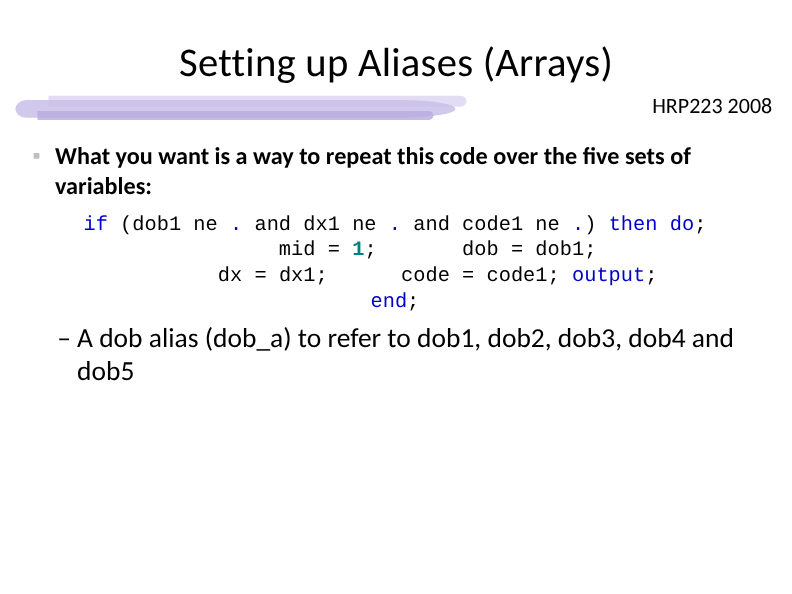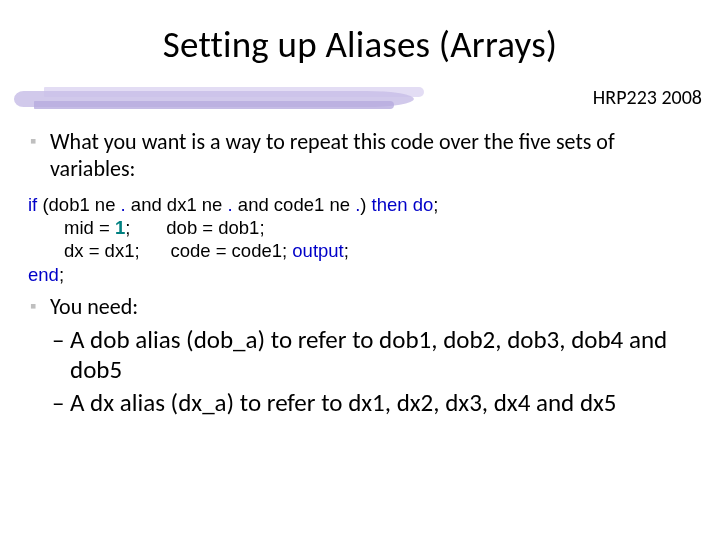--- a/index.html
+++ b/index.html
@@ -17,24 +17,25 @@
     width: 720px;
     height: 540px;
     box-sizing: border-box;
   }
   .title {
     font-size: 37px;
     font-weight: 400;
     text-align: center;
     padding-top: 22px;
     letter-spacing: 0.2px;
+    margin-top: 12px;
   }
   .brush-row {
     position: relative;
-    margin-top: 14px;
+    margin-top: 2px;
     height: 36px;
   }
   .brush {
     position: absolute;
     left: 14px;
     top: 6px;
     width: 400px;
     height: 22px;
   }
   .stroke1 {
@@ -66,42 +67,44 @@
     font-size: 20px;
     font-weight: 400;
   }
   .body {
     padding: 4px 30px 0 30px;
   }
   ul.top {
     list-style: none;
     margin: 8px 0 0 0;
     padding: 0;
+    font-weight: bold;
   }
   ul.top > li {
     position: relative;
     padding-left: 20px;
     font-size: 22px;
     line-height: 1.22;
     margin-bottom: 4px;
   }
   ul.top > li::before {
     content: "\25AA";
     position: absolute;
     left: 0;
     top: 2px;
     color: #bfbfbf;
     font-size: 18px;
   }
   .code {
-    font-family: Liberation Sans, sans-serif;
+    font-family: Liberation Mono, monospace;
     font-size: 18.5px;
     line-height: 1.26;
     white-space: pre;
     margin: 10px 0 6px -2px;
+    text-align: center;
   }
   .ck { color: #0000c8; }
   .cn { color: #008080; font-weight: bold; }
   .cs { color: #0000c8; }
   ul.sub {
     list-style: none;
     margin: 2px 0 0 22px;
     padding: 0;
   }
   ul.sub > li {
@@ -136,22 +139,18 @@
   <div class="body">
     <ul class="top">
       <li>What you want is a way to repeat this code over the five sets of variables:</li>
     </ul>
 
     <div class="code"><span class="ck">if</span><span> (dob1 ne </span><span class="cs">.</span><span> and dx1 ne </span><span class="cs">.</span><span> and code1 ne </span><span class="cs">.</span><span>) </span><span class="ck">then do</span><span>;</span>
 <span>       </span><span>mid = </span><span class="cn">1</span><span>;       dob = dob1;</span>
 <span>       </span><span>dx = dx1;      code = code1; </span><span class="ck">output</span><span>;</span>
 <span class="ck">end</span><span>;</span></div>
 
-    <ul class="top">
-      <li>You need:</li>
-    </ul>
     <ul class="sub">
       <li>A dob alias (dob_a) to refer to dob1, dob2, dob3, dob4 and dob5</li>
-      <li>A dx alias (dx_a) to refer to dx1, dx2, dx3, dx4 and dx5</li>
     </ul>
   </div>
 
 </div>
 
 </body></html>

